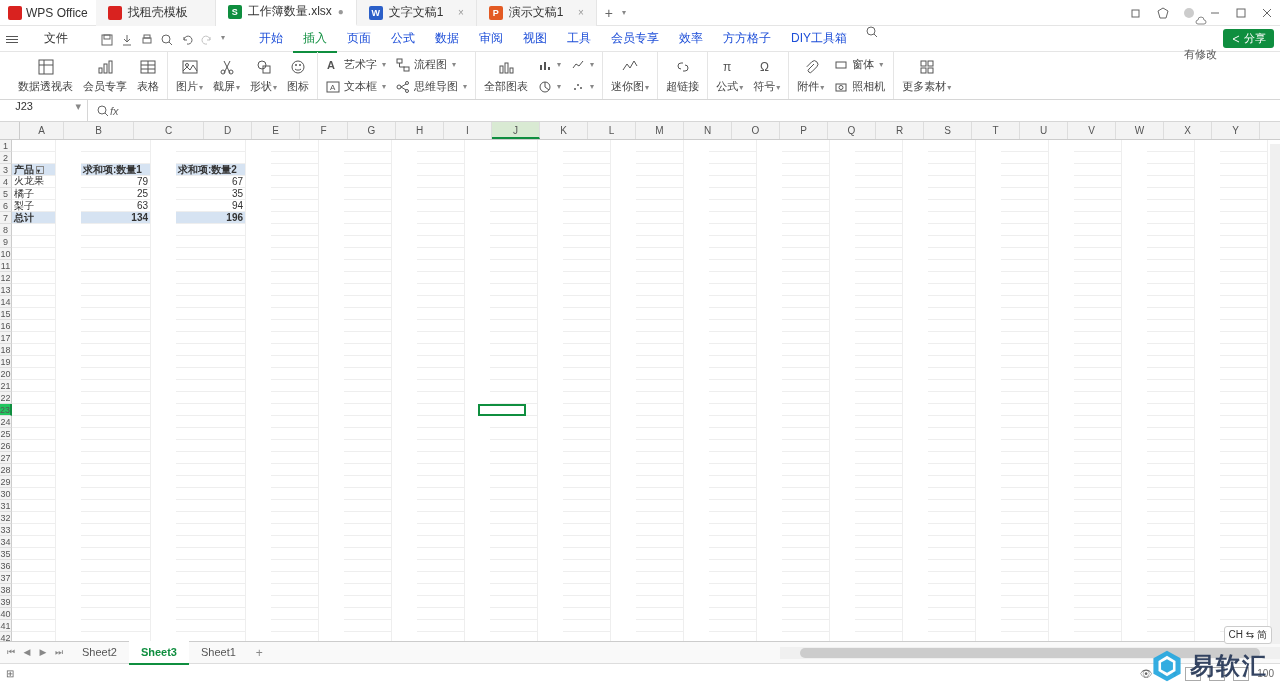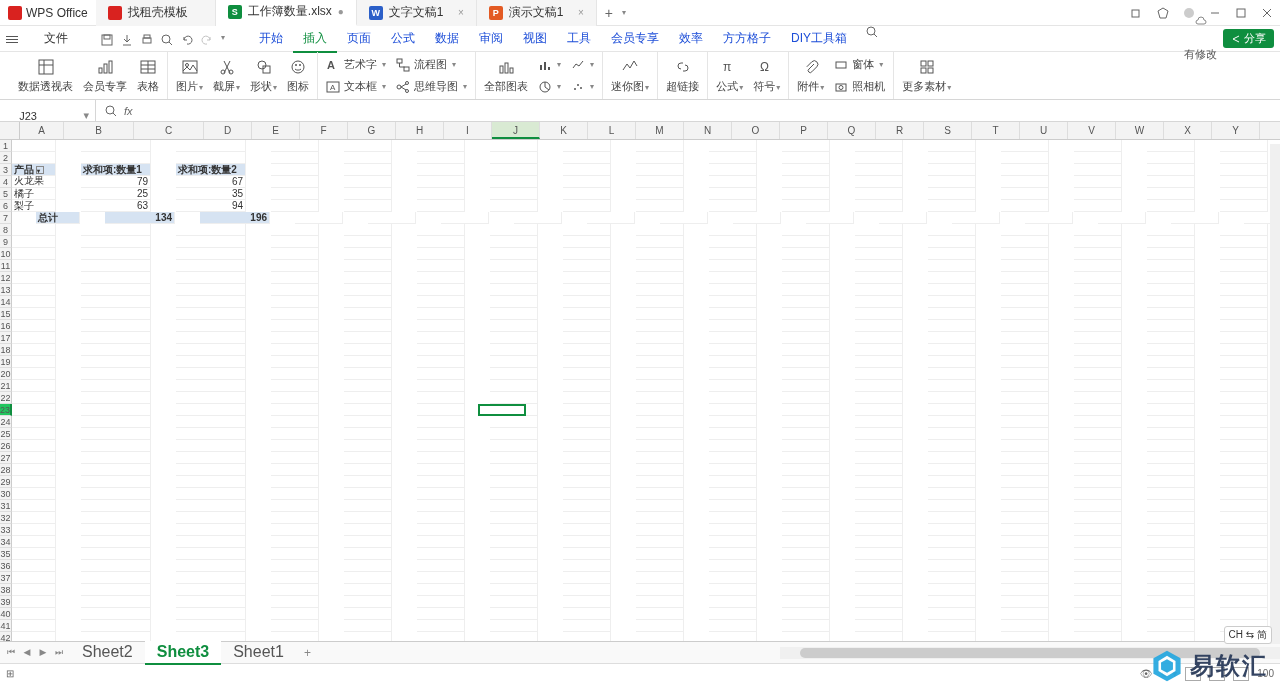--- a/index.html
+++ b/index.html
@@ -44,23 +44,23 @@
     .ribbon-group:last-child { border-right: none; }
     .ribbon-btn { display: flex; flex-direction: column; align-items: center; gap: 2px; font-size: 11px; color: #444; }
     .ribbon-btn.row { flex-direction: row; gap: 4px; height: 20px; }
     .ribbon-icon { width: 20px; height: 20px; display:flex; align-items:center; justify-content:center; color:#555; }
     .ribbon-icon svg { width: 18px; height: 18px; }
     .dd-arrow { font-size: 8px; color: #888; margin-left: 1px; }
     .ribbon-stack { display: flex; flex-direction: column; gap: 2px; }
 
     
     .formula-row { height: 22px; display: flex; align-items: center; border-bottom: 1px solid #d6d6d6; }
-    .name-box { width: 96px; height: 22px; border-right: 1px solid #d6d6d6; display: flex; align-items: flex-end; padding: 0 6px; justify-content: flex-end; gap: 20px; }
+    .name-box { width: 88px; height: 22px; border-right: 1px solid #d6d6d6; display: flex; align-items: flex-start; padding: 0 6px; justify-content: flex-end; gap: 20px; }
     .name-box span { flex: 1; text-align: right; font-size: 11px; }
-    .fx-area { display: flex; align-items: center; gap: 6px; padding: 0 8px; }
+    .fx-area { display: flex; align-items: center; padding: 0 8px; }
     .fx-label { font-style: italic; color: #666; font-size: 11px; }
 
     
     .grid-wrap { position: relative; height: 519px; overflow: hidden; }
     .col-headers { display: flex; height: 18px; background: #f3f3f3; border-bottom: 1px solid #ccc; }
     .corner { width: 20px; border-right: 1px solid #ccc; background: #f3f3f3; }
     .col-h { width: 48px; text-align: center; font-size: 10px; color: #555; border-right: 1px solid #ddd; line-height: 18px; }
     .col-h.colA { width: 44px; }
     .col-h.colB { width: 70px; }
     .col-h.colC { width: 70px; }
@@ -83,21 +83,21 @@
     .filter-btn { display: inline-block; width: 8px; height: 8px; border: 1px solid #888; margin-left: 2px; vertical-align: middle; position: relative; }
     .filter-btn::after { content: "▾"; font-size: 6px; position: absolute; top: -2px; left: 0; }
     
     .active-cell-border { position: absolute; border: 2px solid #0f8e3f; pointer-events: none; }
 
     
     .sheet-bar { height: 22px; display: flex; align-items: center; border-top: 1px solid #ccc; background: #f9f9f9; }
     .sheet-nav { display: flex; gap: 2px; padding: 0 4px; }
     .sheet-nav-btn { width: 14px; font-size: 9px; color: #888; text-align: center; }
     .sheet-tabs { display: flex; }
-    .sheet-tab { padding: 0 12px; line-height: 22px; font-size: 16px; color: #555; }
+    .sheet-tab { padding: 0 12px; line-height: 22px; font-size: 11px; color: #555; }
     .sheet-tab.active { color: #0f8e3f; font-weight: bold; border-bottom: 2px solid #0f8e3f; background: #fff; }
     .sheet-add { padding: 0 8px; color: #888; }
     .hscroll { margin-left: auto; width: 500px; height: 12px; background: #f0f0f0; position: relative; }
     .hscroll-thumb { position:absolute; left:20px; width:460px; height:10px; top:1px; background:#ccc; border-radius:5px; }
 
     
     .status-bar { height: 20px; display: flex; align-items: center; border-top: 1px solid #ddd; padding: 0 6px; font-size: 10px; color: #666; }
     .status-right { margin-left: auto; display: flex; align-items: center; gap: 8px; }
     .view-btn { width: 16px; height: 14px; border: 1px solid #aaa; }
     .zoom-val { font-size: 10px; }
@@ -776,21 +776,21 @@
           <div class="cell"></div>
           <div class="cell"></div>
           <div class="cell"></div>
           <div class="cell"></div>
           <div class="cell"></div>
           <div class="cell"></div>
           <div class="cell"></div>
           <div class="cell"></div>
         </div>
         <div class="row">
-          <div class="cell colA total" style="text-align: left; margin-left: 24px;">总计</div>
+          <div class="cell colA total" style="text-align: left;">总计</div>
           <div class="cell colB total">134</div>
           <div class="cell colC total">196</div>
           <div class="cell"></div>
           <div class="cell"></div>
           <div class="cell"></div>
           <div class="cell"></div>
           <div class="cell"></div>
           <div class="cell"></div>
           <div class="cell"></div>
           <div class="cell"></div>

